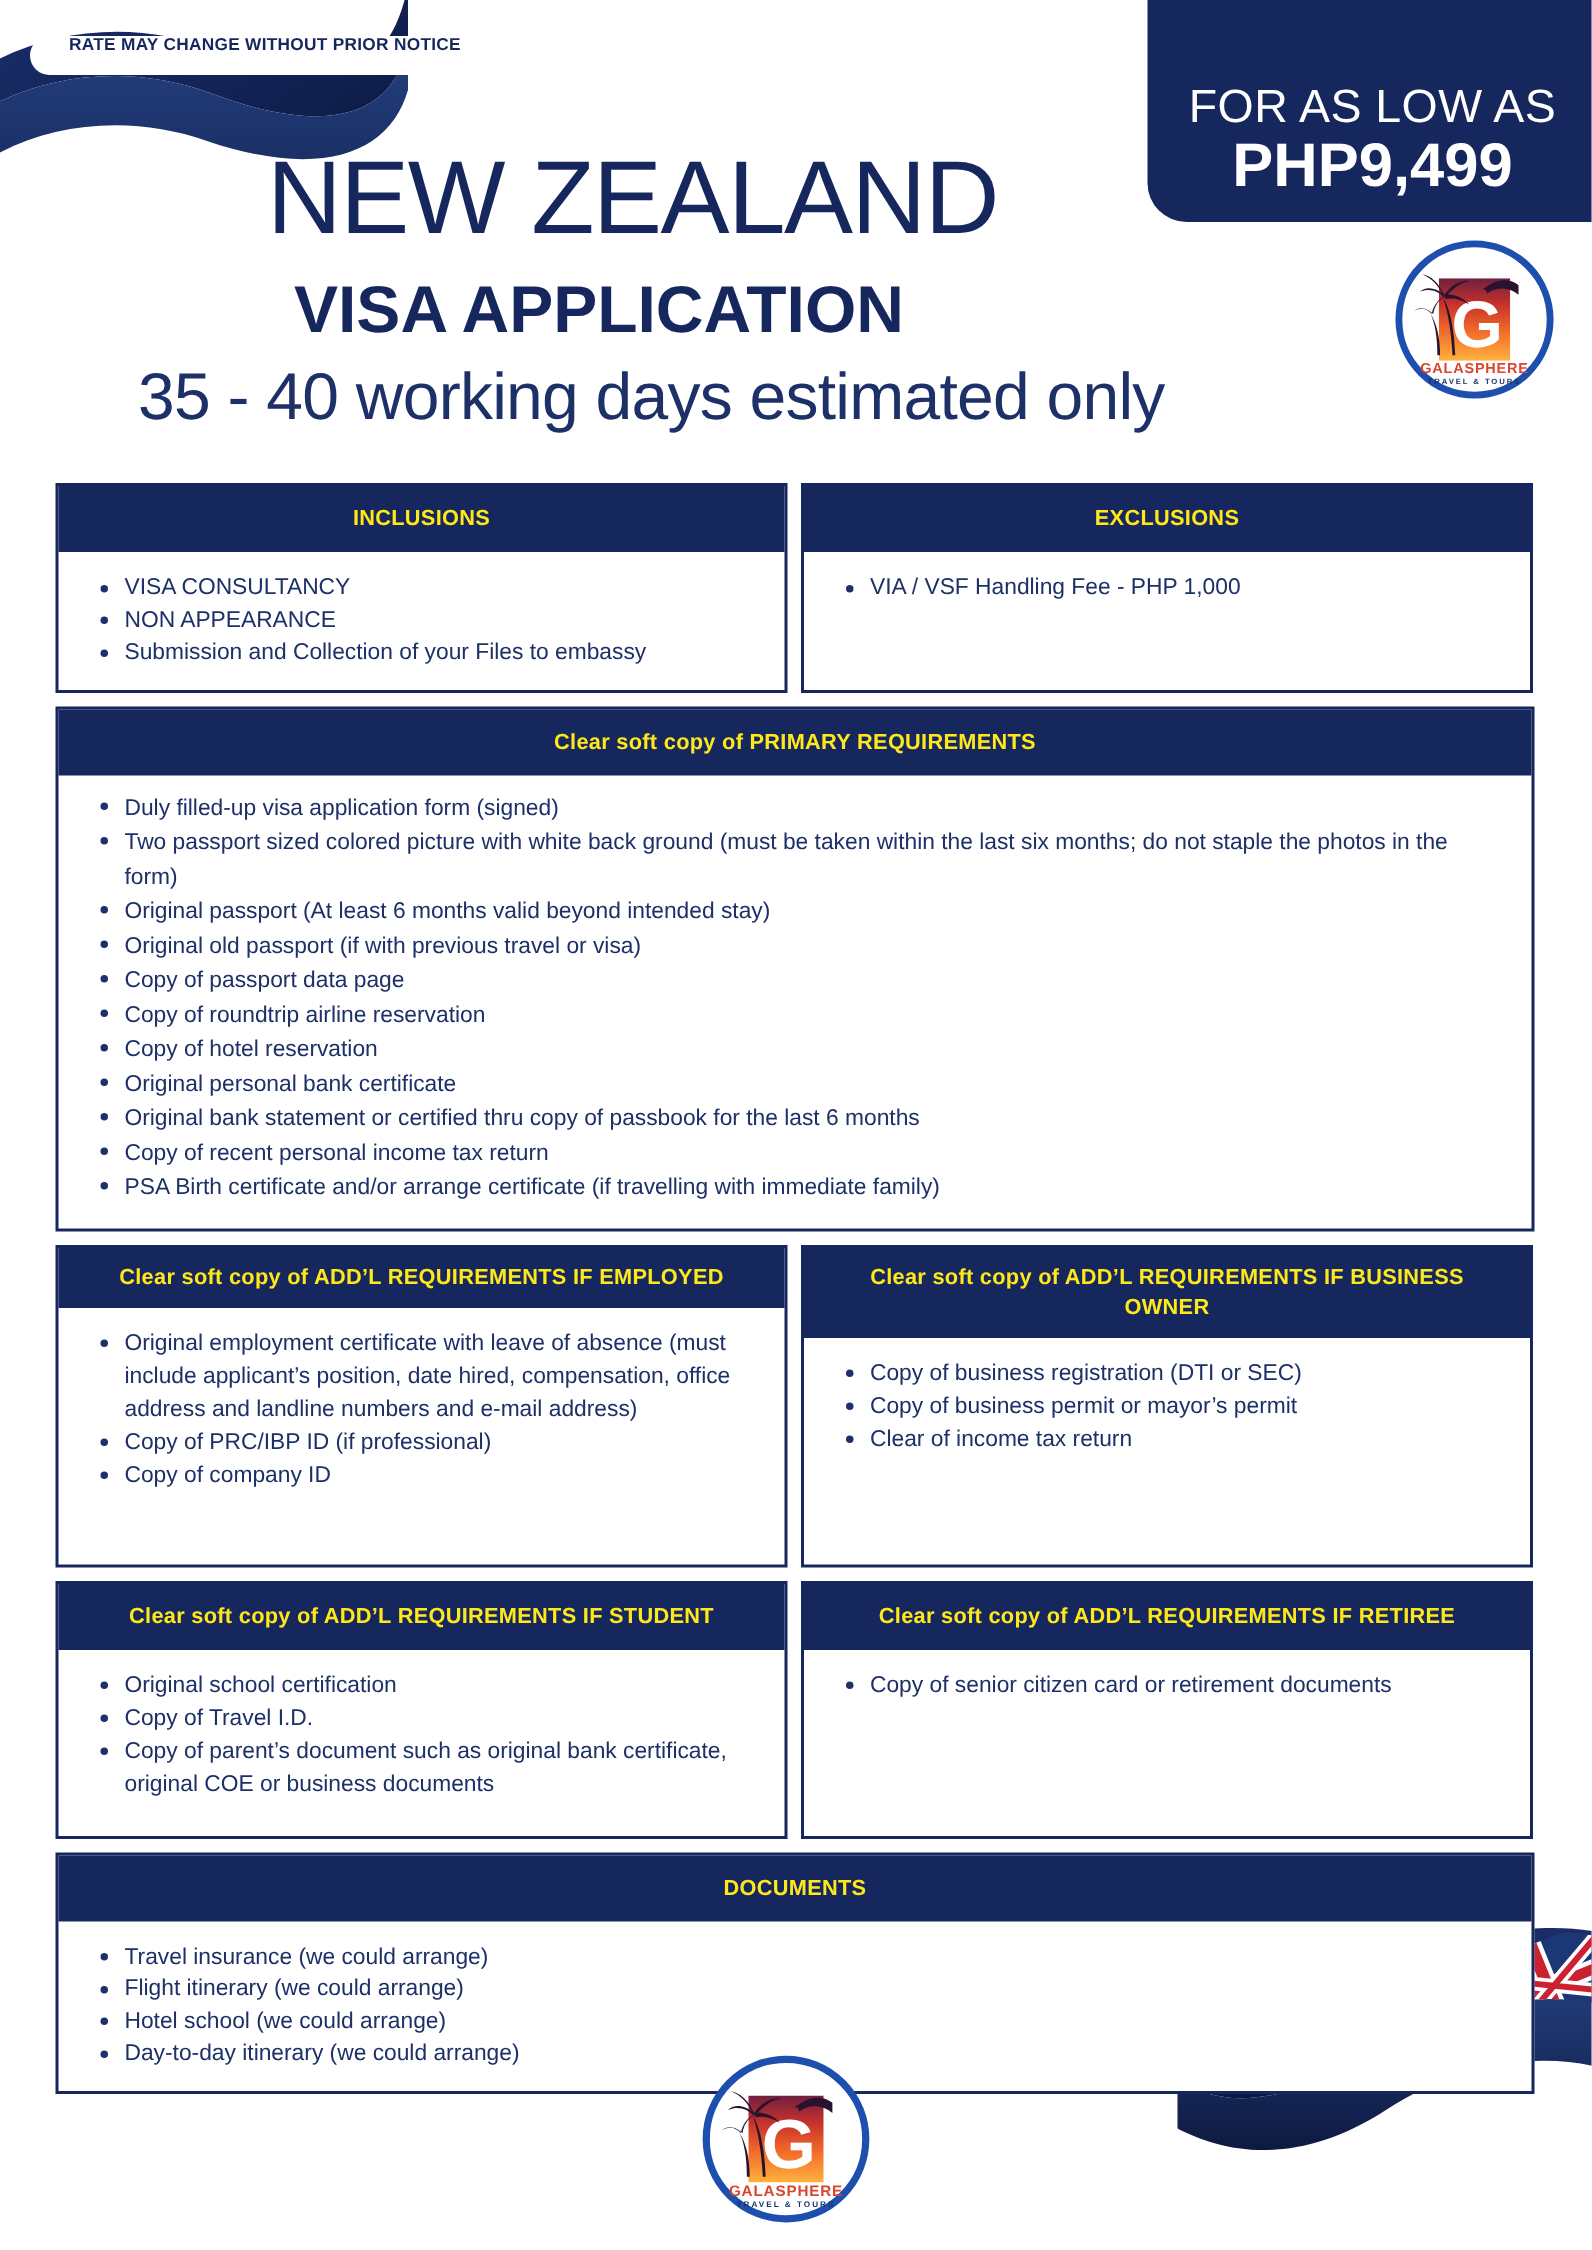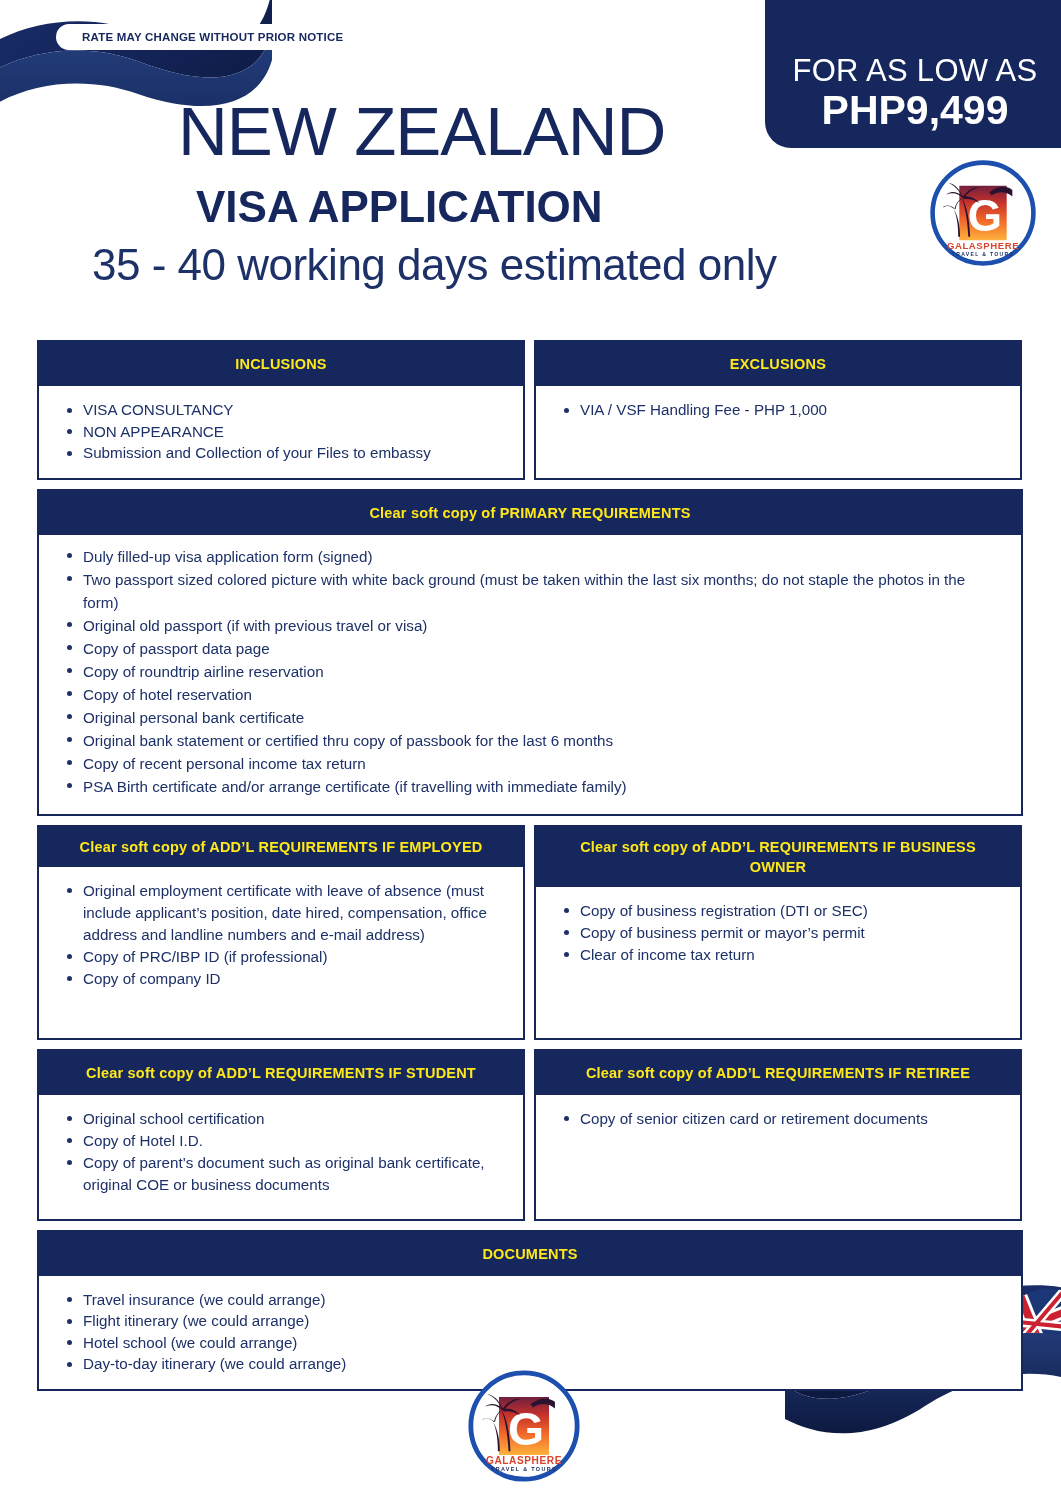--- a/index.html
+++ b/index.html
@@ -31,24 +31,23 @@
     box-sizing: border-box;
     padding-top: 40px;
     text-align: center;
   }
   .rate-pill {
     position: absolute;
     left: 20px; top: 24px;
     width: 330px; height: 26px;
     background: #ffffff;
     border-radius: 13px;
-    display: flex; align-items: center;
+    display: flex; align-items: flex-start;
     padding-left: 26px;
     box-sizing: border-box;
-    margin-left: 36px;
   }
   .rate-pill span {
     font-size: 11.5px; font-weight: bold;
     letter-spacing: 0.2px;
     color: #16275e;
     white-space: nowrap;
   }
   .for-as-low {
     color: #ffffff;
     font-size: 31px;
@@ -82,21 +81,21 @@
     font-size: 44px; font-weight: 300; letter-spacing: -0.5px;
     line-height: 58px; color: #1d3168; white-space: nowrap;
   }
 
   
   .logo-badge { position: absolute; border-radius: 50%; }
   .logo-top { left: 928px; top: 158px; width: 110px; height: 110px; }
   .logo-bottom { left: 466px; top: 1368px; width: 116px; height: 116px; }
 
   
-  .sheet { position: absolute; left: 37px; top: 340px; width: 986px; }
+  .sheet { position: absolute; left: 37px; top: 322px; width: 986px; }
 
   .row { display: flex; gap: 9px; margin-bottom: 9px; }
   .box {
     border: 2px solid #16275e;
     background: #ffffff;
     box-sizing: border-box;
     display: flex; flex-direction: column;
   }
   .box.half { width: 488px; }
   .box.full { width: 1058px; }
@@ -307,20 +306,21 @@
     </div>
   </div>
 
   <div class="row">
     <div class="box full primary">
       <div class="box-head">Clear soft copy of  PRIMARY REQUIREMENTS</div>
       <div class="box-body">
         <ul class="items">
           <li>Duly filled-up visa application form (signed)</li>
           <li>Two passport sized colored picture with white back ground (must be taken within the last six months; do not staple the photos in the form)</li>
+          <li>Original passport (At least 6 months valid beyond intended stay)</li>
           <li>Original old passport (if with previous travel or visa)</li>
           <li>Copy of passport data page</li>
           <li>Copy of roundtrip airline reservation</li>
           <li>Copy of hotel reservation</li>
           <li>Original personal bank certificate</li>
           <li>Original bank statement or certified thru copy of passbook for the last 6 months</li>
           <li>Copy of recent personal income tax return</li>
           <li>PSA Birth certificate and/or arrange certificate (if travelling with immediate family)</li>
         </ul>
       </div>
@@ -349,21 +349,21 @@
       </div>
     </div>
   </div>
 
   <div class="row">
     <div class="box half student">
       <div class="box-head">Clear soft copy of  ADD’L REQUIREMENTS IF STUDENT</div>
       <div class="box-body">
         <ul class="items">
           <li>Original school certification</li>
-          <li>Copy of Hotel I.D.</li>
+          <li>Copy of Travel I.D.</li>
           <li>Copy of parent’s document such as original bank certificate, original COE or business documents</li>
         </ul>
       </div>
     </div>
     <div class="box half retiree">
       <div class="box-head">Clear soft copy of  ADD’L REQUIREMENTS IF RETIREE</div>
       <div class="box-body">
         <ul class="items">
           <li>Copy of senior citizen card or retirement documents</li>
         </ul>

